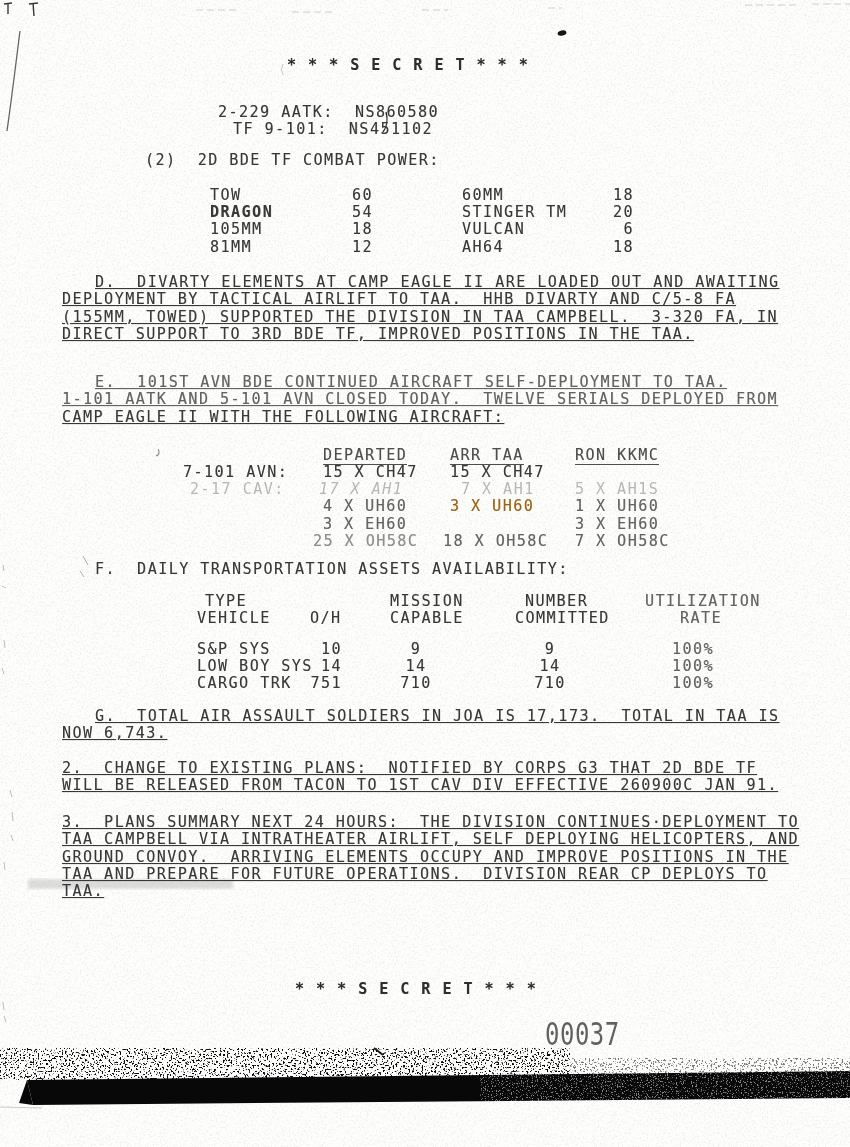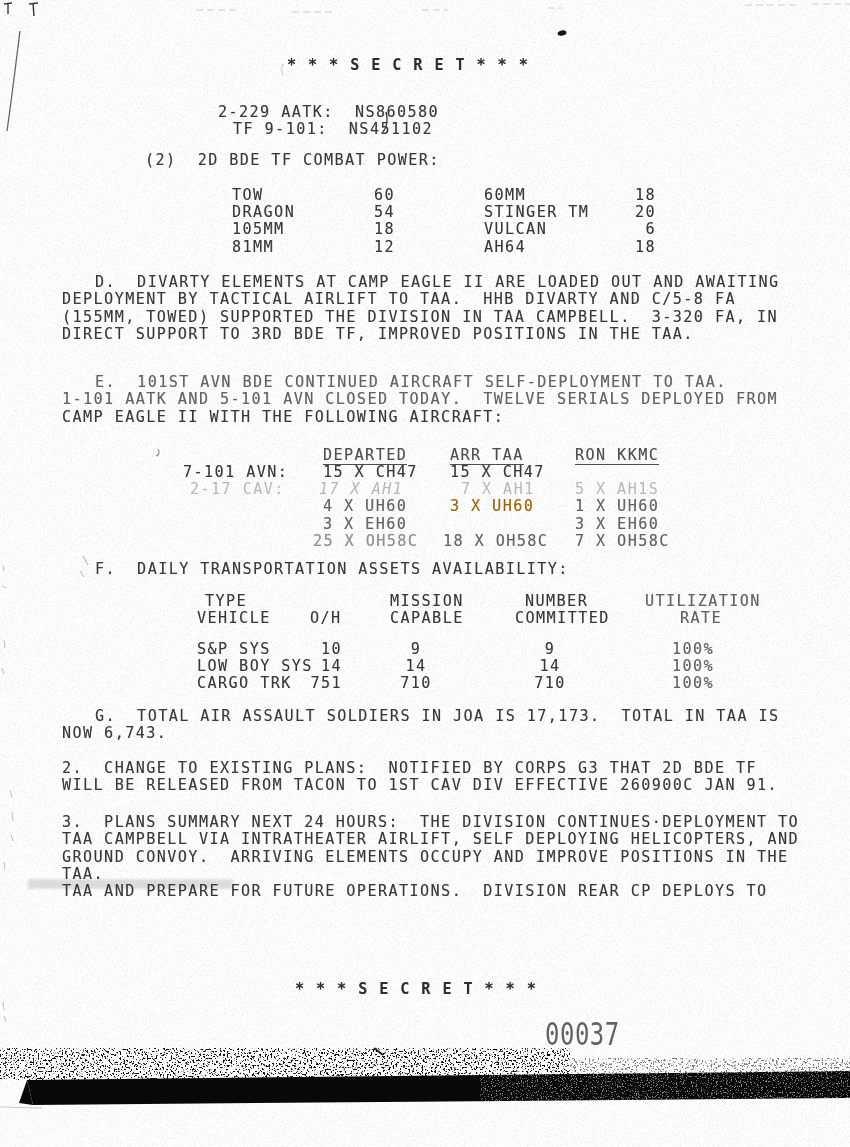--- a/index.html
+++ b/index.html
@@ -6,21 +6,21 @@
   .page {
     position:relative; width:850px; height:1147px; margin:0 auto;
     background:#fdfdfc; overflow:hidden;
     font-family:"DejaVu Sans Mono","Liberation Mono",monospace;
     font-size:15px; letter-spacing:1.5px; line-height:17.3px;
     color:#383838;
     text-shadow:0.3px 0.3px 0 rgba(55,55,55,0.35);
   }
   .t { position:absolute; white-space:pre; }
   .para { position:absolute; }
-  .line { white-space:pre; height:17.3px; }
+  .line { white-space:pre; height:17.3px;text-decoration:underline; }
   .fl { padding-left:33px; }
   .row { position:relative; height:17.2px; }
   .cell { position:absolute; white-space:pre; top:0; }
   .rjust { text-align:right; }
   .cjust { text-align:center; }
   .u { border-bottom:1.5px solid currentColor; padding-bottom:0px; }
   .mid { color:#636363; }
   .dim { color:#4e4e4e; }
   .faint { color:#737373; opacity:0.5; text-shadow:none; }
   .banner { font-weight:bold; color:#2e2e2e; }
@@ -101,29 +101,29 @@
     <path d="M0,1107 L42,1108" stroke="#9a9a9a" stroke-width="1.2" opacity="0.5" fill="none"></path>
   </svg>
 
   <div class="t banner" style="left:287px; top:57px;">* * * S E C R E T * * *</div>
 
   <div class="t" style="left:218px; top:104px;">2-229 AATK:  NS860580</div>
   <div class="t" style="left:233px; top:121px;">TF 9-101:  NS451102</div>
 
   <div class="t" style="left:145px; top:152px;">(2)  2D BDE TF COMBAT POWER:</div>
 
-  <div class="para" style="left:232px; top:187px; width:440px;">
+  <div class="para" style="left:210px; top:187px; width:440px;">
     <div class="row">
       <span class="cell" style="left:0;">TOW</span>
       <span class="cell" style="left:142px;">60</span>
       <span class="cell" style="left:252px;">60MM</span>
       <span class="cell rjust" style="left:384px; width:40px;">18</span>
     </div>
     <div class="row">
-      <span class="cell" style="left:0;">DRAGON</span>
+      <span class="cell" style="left:0;font-weight:bold;">DRAGON</span>
       <span class="cell" style="left:142px;">54</span>
       <span class="cell" style="left:252px;">STINGER TM</span>
       <span class="cell rjust" style="left:384px; width:40px;">20</span>
     </div>
     <div class="row">
       <span class="cell" style="left:0;">105MM</span>
       <span class="cell" style="left:142px;">18</span>
       <span class="cell" style="left:252px;">VULCAN</span>
       <span class="cell rjust" style="left:384px; width:40px;">6</span>
     </div>
@@ -228,22 +228,22 @@
 
   <div class="para" style="left:62px; top:760px; width:760px;">
     <div class="line">2.  CHANGE TO EXISTING PLANS:  NOTIFIED BY CORPS G3 THAT 2D BDE TF</div>
     <div class="line">WILL BE RELEASED FROM TACON TO 1ST CAV DIV EFFECTIVE 260900C JAN 91.</div>
   </div>
 
   <div class="para" style="left:62px; top:814px; width:780px;">
     <div class="line">3.  PLANS SUMMARY NEXT 24 HOURS:  THE DIVISION CONTINUES·DEPLOYMENT TO</div>
     <div class="line">TAA CAMPBELL VIA INTRATHEATER AIRLIFT, SELF DEPLOYING HELICOPTERS, AND</div>
     <div class="line">GROUND CONVOY.  ARRIVING ELEMENTS OCCUPY AND IMPROVE POSITIONS IN THE</div>
+    <div class="line">TAA AND PREPARE FOR FUTURE OPERATIONS.  DIVISION REAR CP DEPLOYS TO</div>
     <div class="line">TAA.</div>
-    <div class="line">TAA AND PREPARE FOR FUTURE OPERATIONS.  DIVISION REAR CP DEPLOYS TO</div>
   </div>
 
 
   <div class="t banner" style="left:295px; top:981px;">* * * S E C R E T * * *</div>
 
   <div class="t stamp" style="left:545px; top:1023px;">00037</div>
 
 </div>
 
 </body></html>

